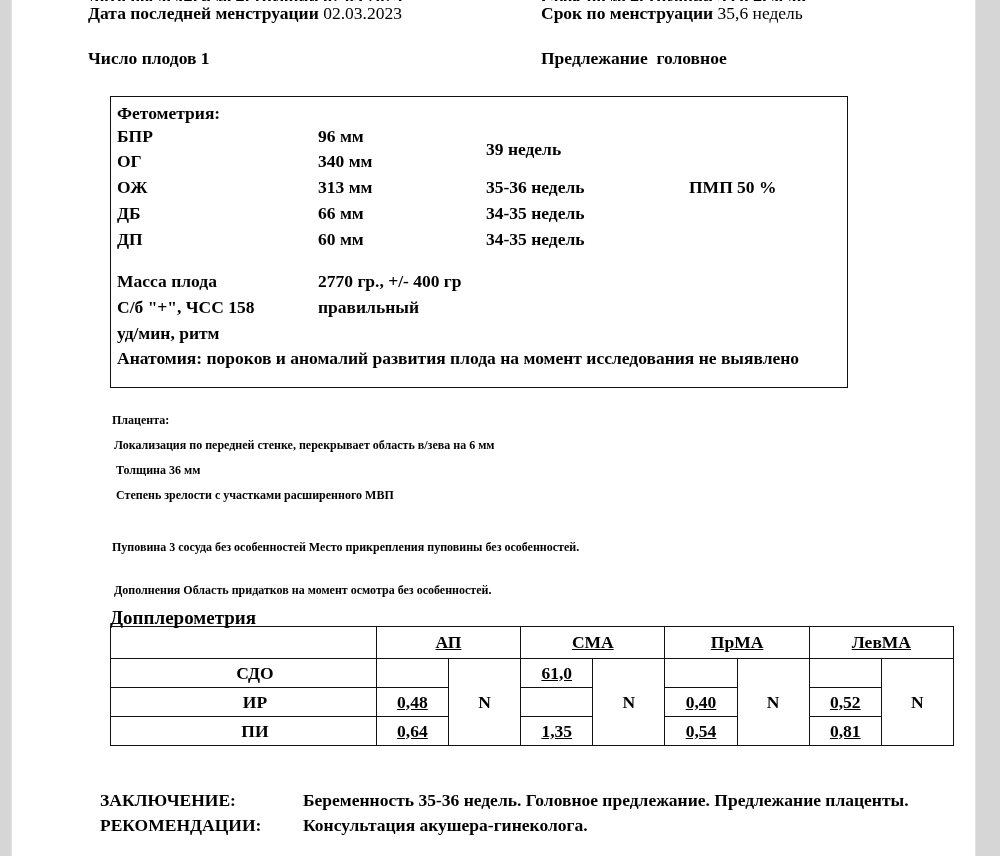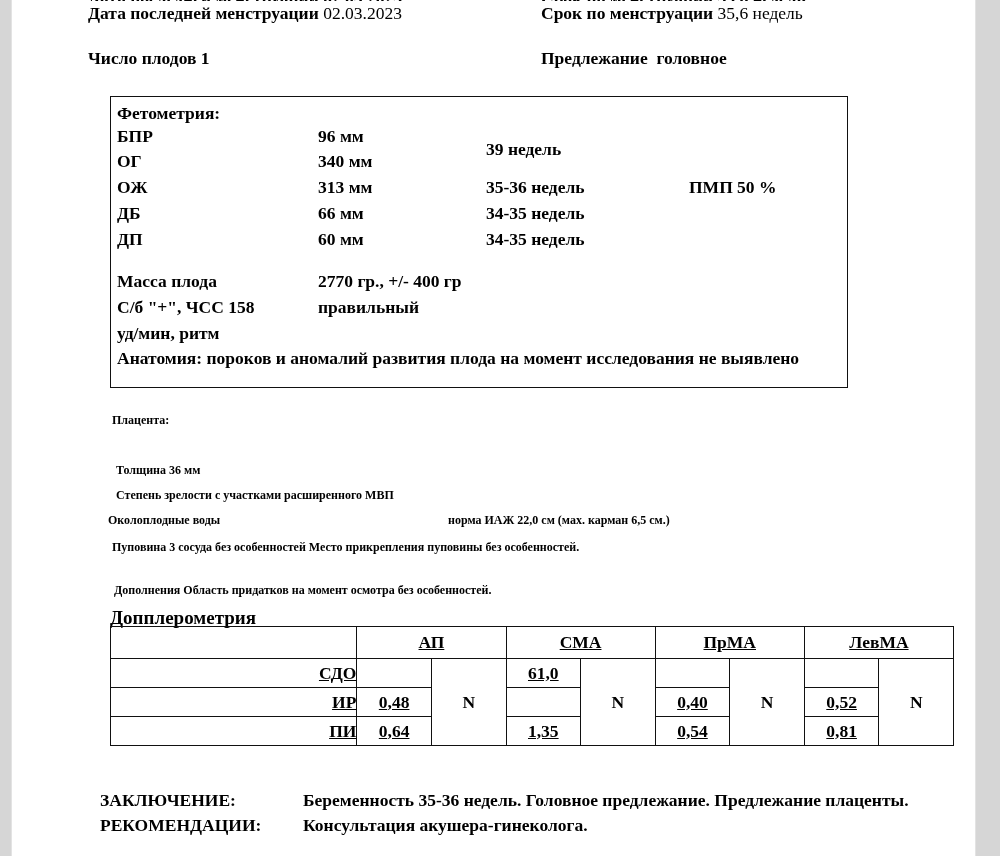--- a/index.html
+++ b/index.html
@@ -135,24 +135,23 @@
     border: 1.6px solid #111;
     padding: 0;
     text-align: center;
     vertical-align: middle;
     height: 28px;
     font-weight: bold;
     font-size: 17.5px;
   }
   .dop-table th { height: 31px; }
   .dop-table .idx-col {
-    text-align: right;
-    padding-left: 6px;
+    text-align: center;
+    padding-left: 23px;
     width: 140px;
-    text-decoration: underline;
   }
   .dop-table .val-col { width: 88px; text-decoration: underline; }
   .dop-table .nrm-col { width: 88px; }
 
   
   .ft-line {
     position: absolute;
     font-size: 17.5px;
     font-weight: bold;
     white-space: nowrap;
@@ -235,26 +234,23 @@
         <div class="feto-line fl-rhythm">
           <span class="c1">уд/мин, ритм</span>
         </div>
 
         <div class="feto-line fl-anat">
           <span class="c1">Анатомия: пороков и аномалий развития плода на момент исследования не выявлено</span>
         </div>
       </div>
 
       <div class="pl-line pl-title">Плацента:</div>
+      <div class="pl-line pl-loc">Локализация по передней стенке, перекрывает область в/зева на 6 мм</div>
       <div class="pl-line pl-thick">Толщина 36 мм</div>
       <div class="pl-line pl-matur">Степень зрелости с участками расширенного МВП</div>
-      <div class="pl-line pl-waters">
-        <span>Околоплодные воды</span>
-        <span class="val">норма ИАЖ 22,0 см (мах. карман 6,5 см.)</span>
-      </div>
       <div class="pl-line pl-cord">Пуповина 3 сосуда без особенностей Место прикрепления пуповины без особенностей.</div>
       <div class="pl-line pl-add">Дополнения Область придатков на момент осмотра без особенностей.</div>
       <div class="pl-line pl-doppler">Допплерометрия</div>
 
       <table class="dop-table">
         <thead>
           <tr>
             <th class="idx-col"></th>
             <th class="val-col" colspan="2">АП</th>
             <th class="val-col" colspan="2">СМА</th>

